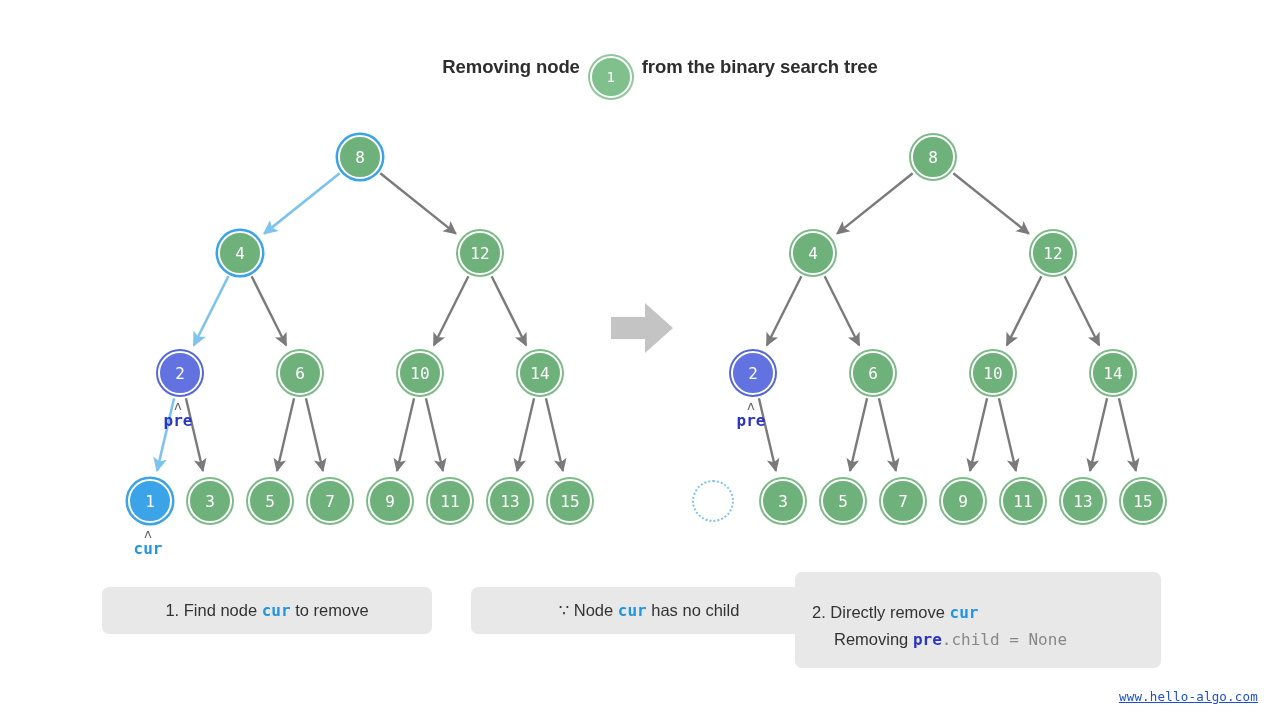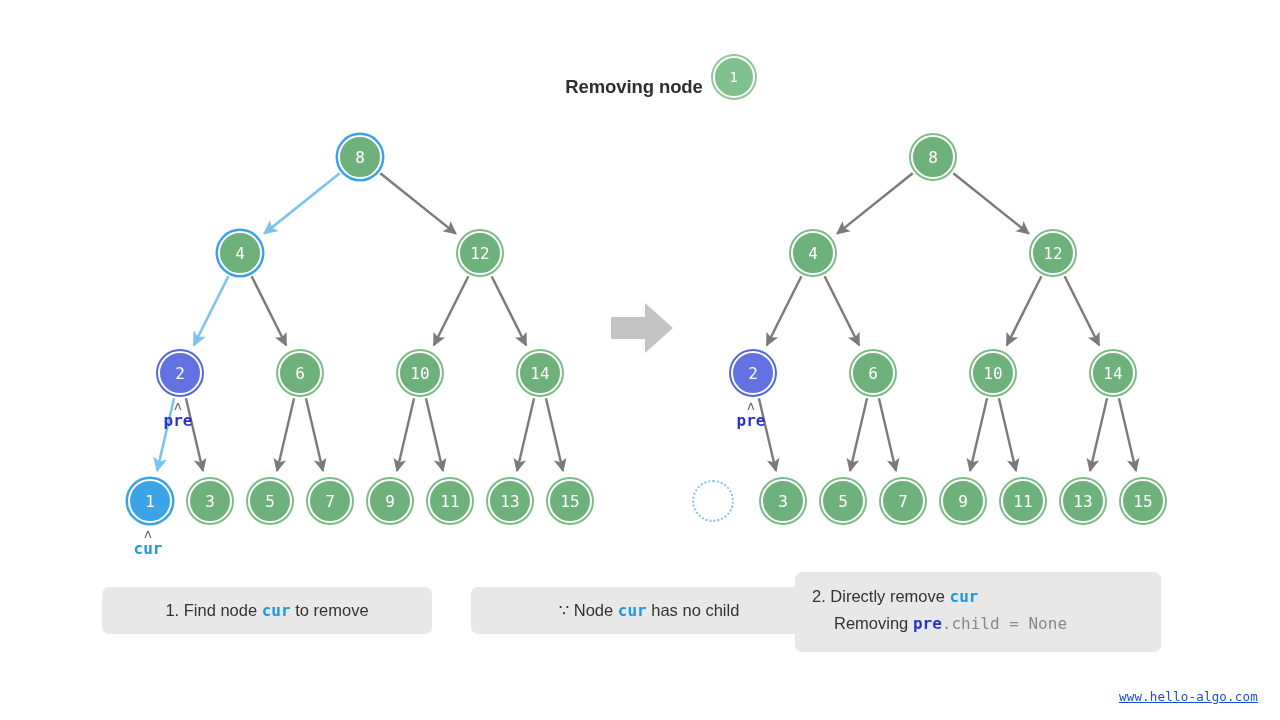--- a/index.html
+++ b/index.html
@@ -13,21 +13,21 @@
     font-family: "Liberation Sans", sans-serif;
     -webkit-font-smoothing: antialiased;
   }
   #canvas { position: absolute; inset: 0; }
 
   
   .title-bar {
     position: absolute;
     left: 0; right: 0; top: 56px;
     display: flex;
-    align-items: flex-end;
+    align-items: flex-start;
     justify-content: center;
     gap: 10px;
     pointer-events: none;
     margin-left: 40px;
   }
   .title-text {
     font-size: 18.5px;
     font-weight: bold;
     color: #2e2e2e;
     letter-spacing: -0.1px;
@@ -137,22 +137,22 @@
     width: 330px; height: 47px;
     display: flex; align-items: center; justify-content: center;
   }
   .caption.two {
     left: 471px; top: 587px;
     width: 356px; height: 47px;
     display: flex; align-items: center; justify-content: center;
   }
   .caption.three {
     left: 795px; top: 572px;
-    width: 366px; height: 80px;
-    padding: 11px 0 0 17px;
+    width: 366px; height: 96px;
+    padding: 27px 0 0 17px;
   }
   .caption .line { line-height: 27px; white-space: nowrap; }
   .caption .line.indent { padding-left: 22px; }
   .kw-cur { color: #2196e3; font-weight: bold; font-family: "DejaVu Sans Mono", monospace; font-size: 16px; }
   .kw-pre { color: #2b35c4; font-weight: bold; font-family: "DejaVu Sans Mono", monospace; font-size: 16px; }
   .code-gray { color: #888888; font-family: "DejaVu Sans Mono", monospace; font-size: 16px; }
   .because { font-family: "DejaVu Sans", sans-serif; }
 
   
   .watermark {
@@ -167,20 +167,21 @@
   }
 </style>
 </head>
 <body>
 
 <div id="canvas">
 
   <div class="title-bar">
     <span class="title-text">Removing node</span>
     <span class="title-badge">1</span>
+    <span class="title-text">from the binary search tree</span>
   </div>
 
   <svg id="edges" viewBox="0 0 1280 720">
     <defs>
       <marker id="ah-gray" markerWidth="7" markerHeight="7" refX="5.4" refY="3.2" orient="auto" markerUnits="strokeWidth">
         <path d="M0.4,0.5 L6,3.2 L0.4,5.9 L1.7,3.2 Z" fill="#7a7a7a"></path>
       </marker>
       <marker id="ah-blue" markerWidth="7" markerHeight="7" refX="5.4" refY="3.2" orient="auto" markerUnits="strokeWidth">
         <path d="M0.4,0.5 L6,3.2 L0.4,5.9 L1.7,3.2 Z" fill="#7dc3ef"></path>
       </marker>

